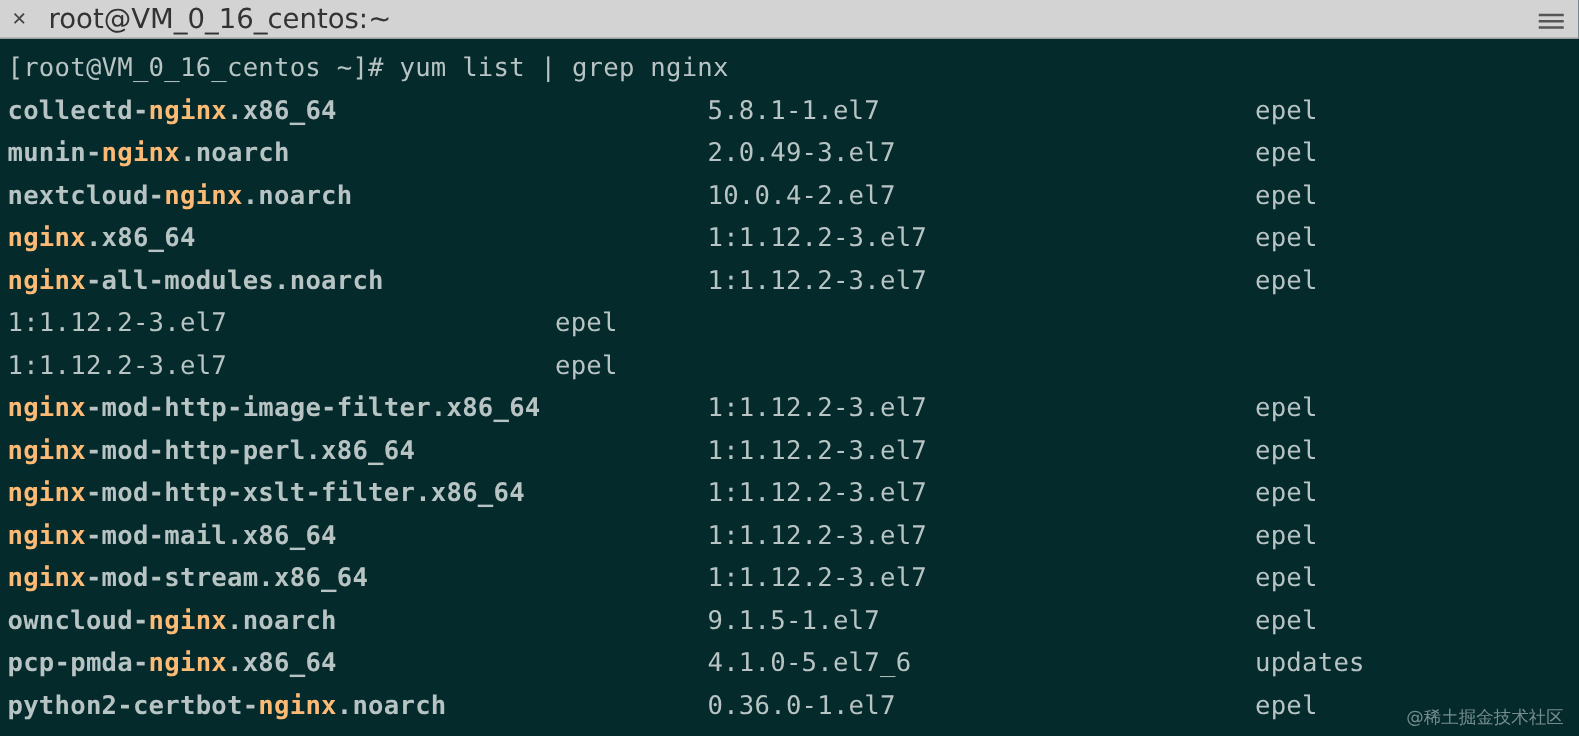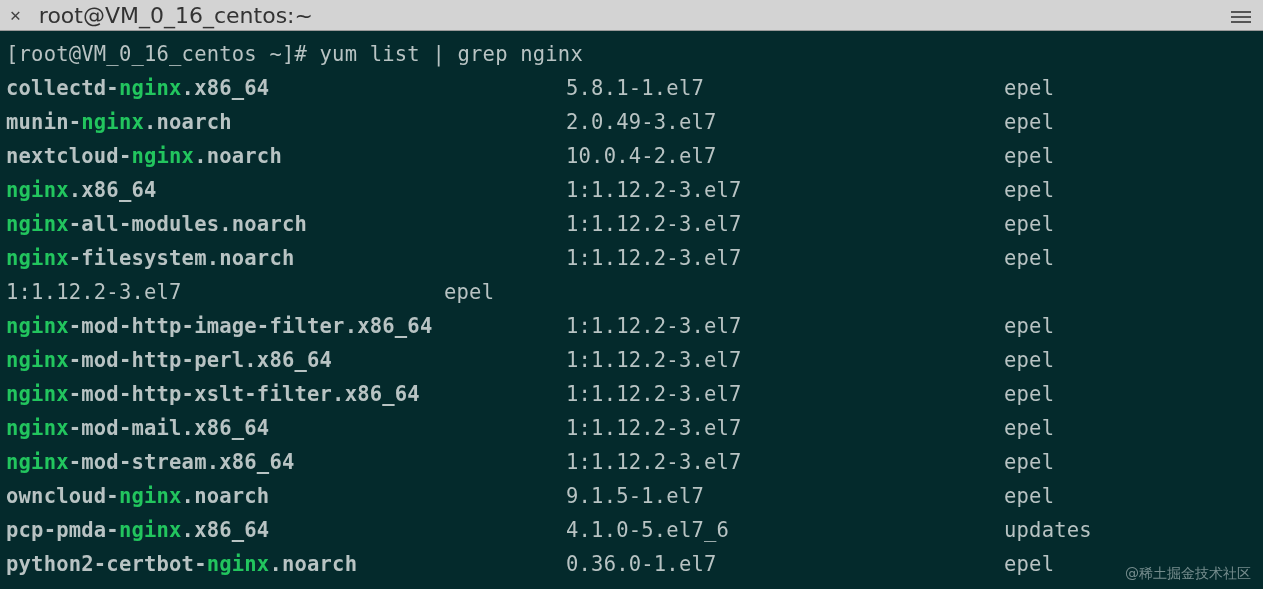--- a/index.html
+++ b/index.html
@@ -49,21 +49,21 @@
       padding: 6px 6px 0 6px;
       font-size: 20.5px;
       line-height: 34px;
       letter-spacing: 0.2px;
     }
     .prompt-line { white-space: pre; color: #b8c3c3; }
     .row { display: flex; white-space: pre; }
     .col-pkg { flex: 0 0 560px; color: #b8c3c3; }
     .col-ver { flex: 0 0 438px; color: #b8c3c3; }
     .col-repo { flex: 1; color: #b8c3c3; }
-    .hl { color: #22c55e; font-weight: 600; }
+    .hl { color: #fdba74; font-weight: 600; }
     .muted { color: #b8c3c3; font-weight: bold; }
     .watermark {
       position: absolute;
       right: 12px;
       bottom: 6px;
       font-size: 14px;
       color: rgba(210,220,220,0.55);
       font-family: "DejaVu Sans", Arial, sans-serif;
     }
   </style>
@@ -81,21 +81,21 @@
 </div>
 
 <div class="terminal">
   <div class="prompt-line"><span>[root@VM_0_16_centos ~]# </span><span>yum list | grep nginx</span></div>
   <div id="rows">
       <div class="row"><span class="col-pkg"><span class="muted">collectd-</span><span class="hl">nginx</span><span class="muted">.x86_64</span></span><span class="col-ver">5.8.1-1.el7</span><span class="col-repo">epel</span></div>
       <div class="row"><span class="col-pkg"><span class="muted">munin-</span><span class="hl">nginx</span><span class="muted">.noarch</span></span><span class="col-ver">2.0.49-3.el7</span><span class="col-repo">epel</span></div>
       <div class="row"><span class="col-pkg"><span class="muted">nextcloud-</span><span class="hl">nginx</span><span class="muted">.noarch</span></span><span class="col-ver">10.0.4-2.el7</span><span class="col-repo">epel</span></div>
       <div class="row"><span class="col-pkg"><span class="muted"></span><span class="hl">nginx</span><span class="muted">.x86_64</span></span><span class="col-ver">1:1.12.2-3.el7</span><span class="col-repo">epel</span></div>
       <div class="row"><span class="col-pkg"><span class="muted"></span><span class="hl">nginx</span><span class="muted">-all-modules.noarch</span></span><span class="col-ver">1:1.12.2-3.el7</span><span class="col-repo">epel</span></div>
-      <div class="row"><span class="col-pkg"><span class="muted"></span><span class="hl">nginx</span><span class="muted">-filesystem.noarch</span></span><span class="col-ver">1:1.12.2-3.el7</span><span class="col-repo">epel</span></div>
+      <div class="row"><span class="col-ver">1:1.12.2-3.el7</span><span class="col-repo">epel</span></div>
       <div class="row"><span class="col-ver">1:1.12.2-3.el7</span><span class="col-repo">epel</span></div>
       <div class="row"><span class="col-pkg"><span class="muted"></span><span class="hl">nginx</span><span class="muted">-mod-http-image-filter.x86_64</span></span><span class="col-ver">1:1.12.2-3.el7</span><span class="col-repo">epel</span></div>
       <div class="row"><span class="col-pkg"><span class="muted"></span><span class="hl">nginx</span><span class="muted">-mod-http-perl.x86_64</span></span><span class="col-ver">1:1.12.2-3.el7</span><span class="col-repo">epel</span></div>
       <div class="row"><span class="col-pkg"><span class="muted"></span><span class="hl">nginx</span><span class="muted">-mod-http-xslt-filter.x86_64</span></span><span class="col-ver">1:1.12.2-3.el7</span><span class="col-repo">epel</span></div>
       <div class="row"><span class="col-pkg"><span class="muted"></span><span class="hl">nginx</span><span class="muted">-mod-mail.x86_64</span></span><span class="col-ver">1:1.12.2-3.el7</span><span class="col-repo">epel</span></div>
       <div class="row"><span class="col-pkg"><span class="muted"></span><span class="hl">nginx</span><span class="muted">-mod-stream.x86_64</span></span><span class="col-ver">1:1.12.2-3.el7</span><span class="col-repo">epel</span></div>
       <div class="row"><span class="col-pkg"><span class="muted">owncloud-</span><span class="hl">nginx</span><span class="muted">.noarch</span></span><span class="col-ver">9.1.5-1.el7</span><span class="col-repo">epel</span></div>
       <div class="row"><span class="col-pkg"><span class="muted">pcp-pmda-</span><span class="hl">nginx</span><span class="muted">.x86_64</span></span><span class="col-ver">4.1.0-5.el7_6</span><span class="col-repo">updates</span></div>
       <div class="row"><span class="col-pkg"><span class="muted">python2-certbot-</span><span class="hl">nginx</span><span class="muted">.noarch</span></span><span class="col-ver">0.36.0-1.el7</span><span class="col-repo">epel</span></div>
     </div>

